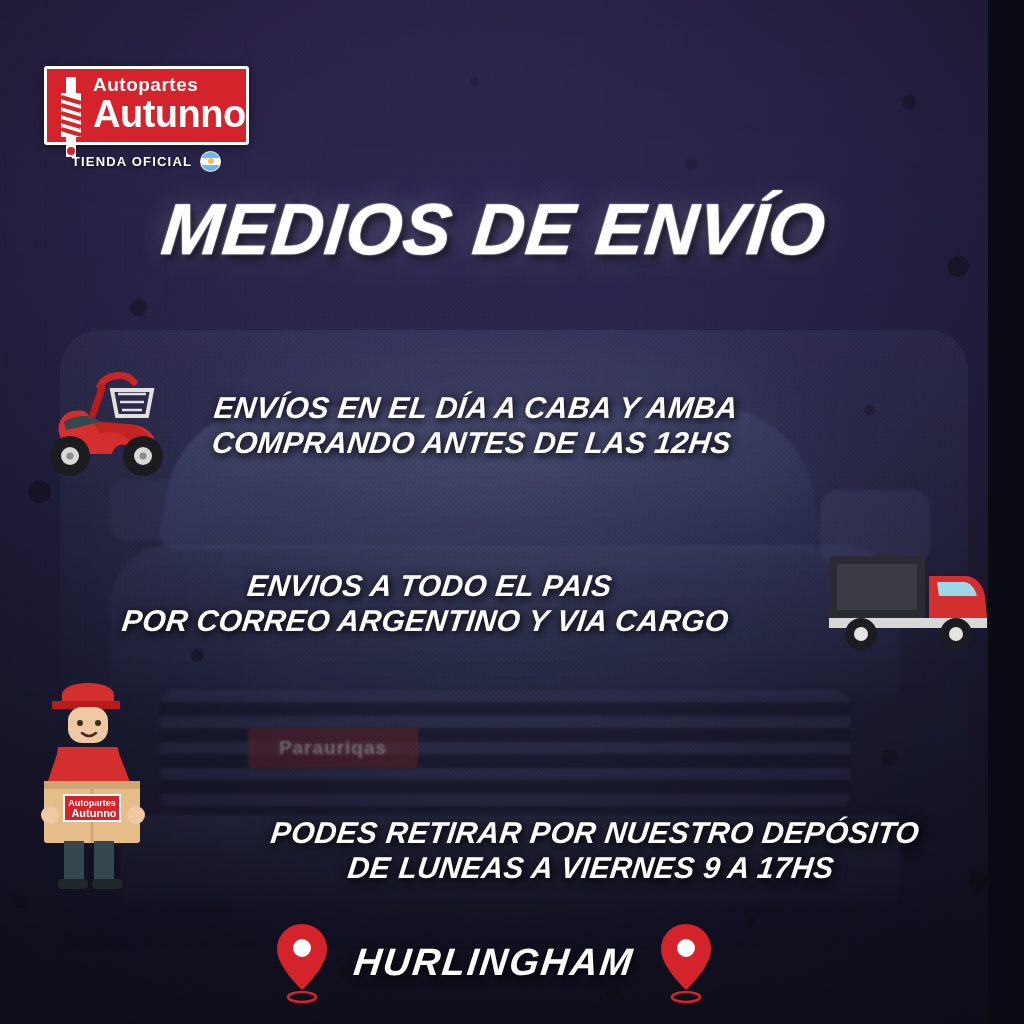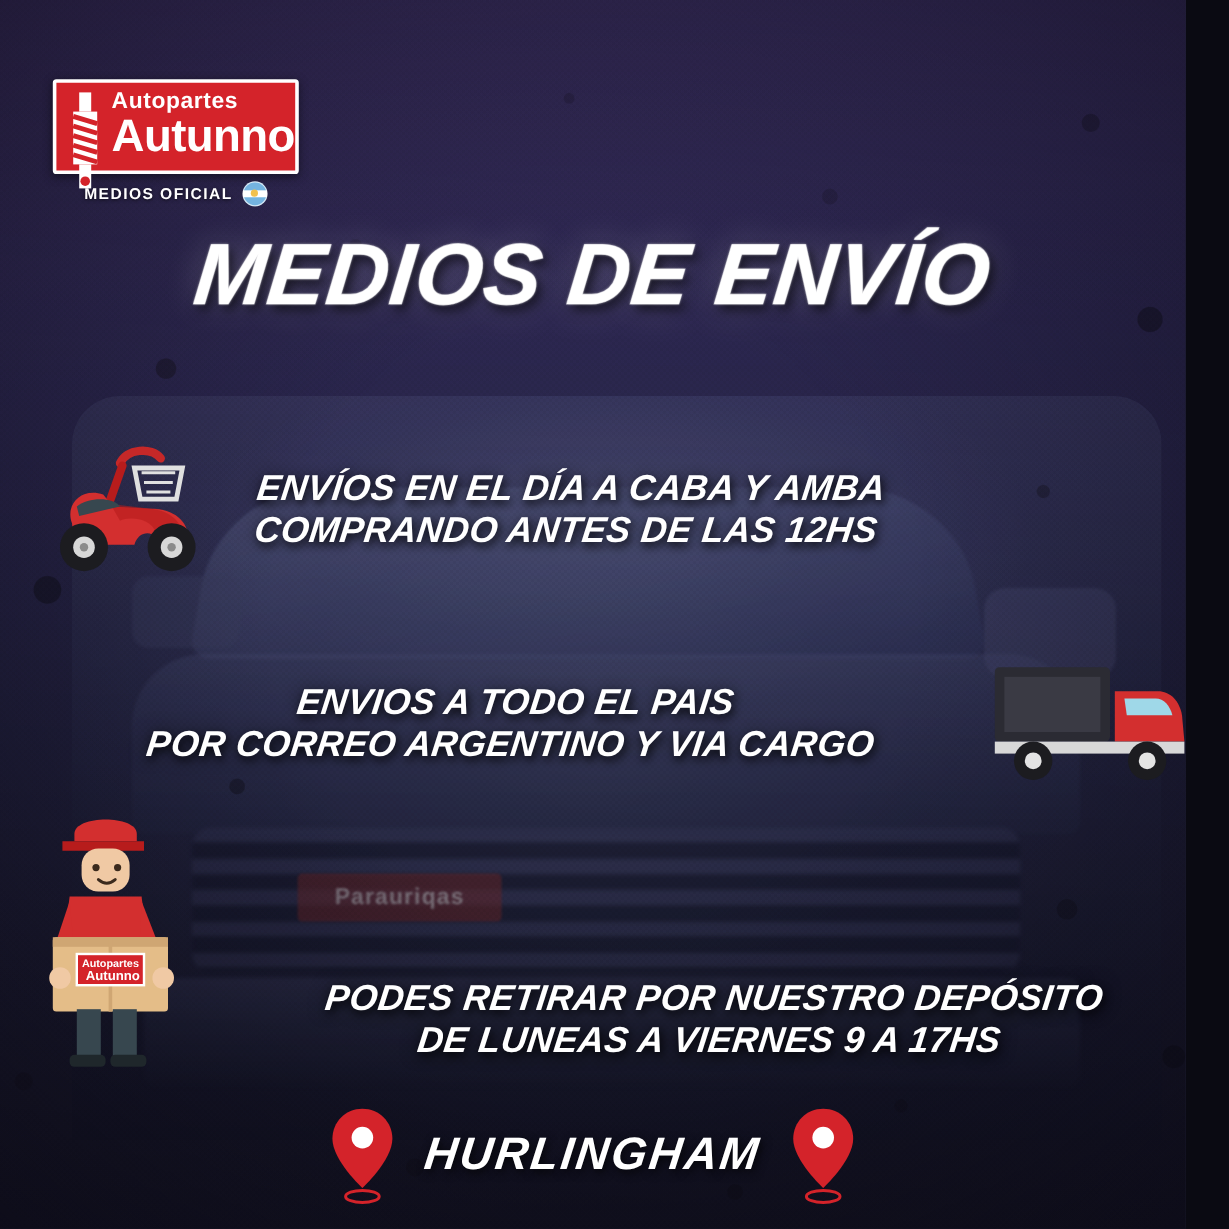--- a/index.html
+++ b/index.html
@@ -277,21 +277,21 @@
         <rect x="9" y="0" width="10" height="16" fill="#ffffff"></rect>
         <rect x="4" y="16" width="20" height="44" fill="#ffffff"></rect>
         <path d="M4 20 L24 26 M4 28 L24 34 M4 36 L24 42 M4 44 L24 50 M4 52 L24 58" stroke="#d4232a" stroke-width="4" fill="none"></path>
         <rect x="9" y="60" width="10" height="20" fill="#ffffff"></rect>
         <circle cx="14" cy="74" r="4" fill="#d4232a"></circle>
       </svg>
       <div class="logo-top">Autopartes</div>
       <div class="logo-bottom">Autunno</div>
     </div>
     <div class="logo-sub">
-      <span class="logo-sub-text">MEDIOS OFICIAL</span>
+      <span class="logo-sub-text">TIENDA OFICIAL</span>
       <span class="flag-circle"></span>
     </div>
   </div>
 
   <div class="headline">MEDIOS DE ENVÍO</div>
 
   <div class="row" id="row-moto">
     <svg width="160" height="130" viewBox="0 0 160 130">
 
       <path d="M70 26 C76 14, 96 12, 104 22" stroke="#c62828" stroke-width="7" fill="none" stroke-linecap="round"></path>

